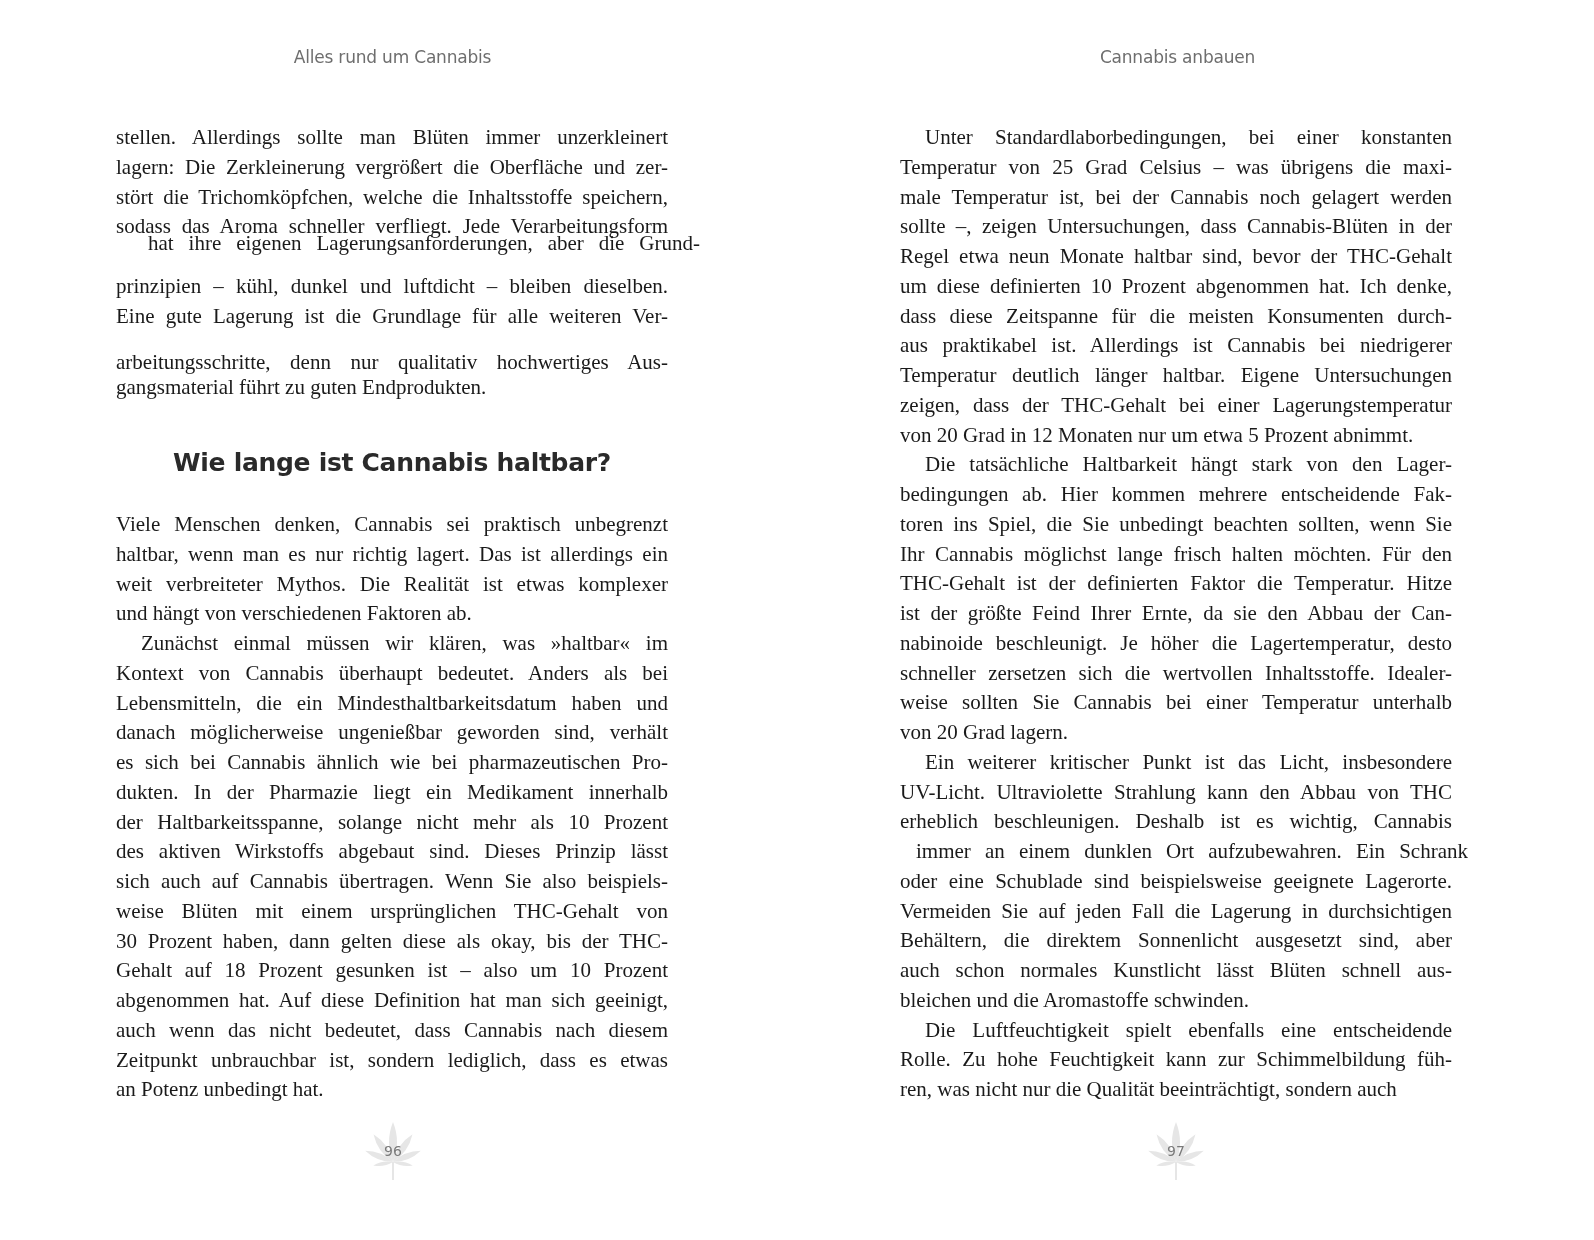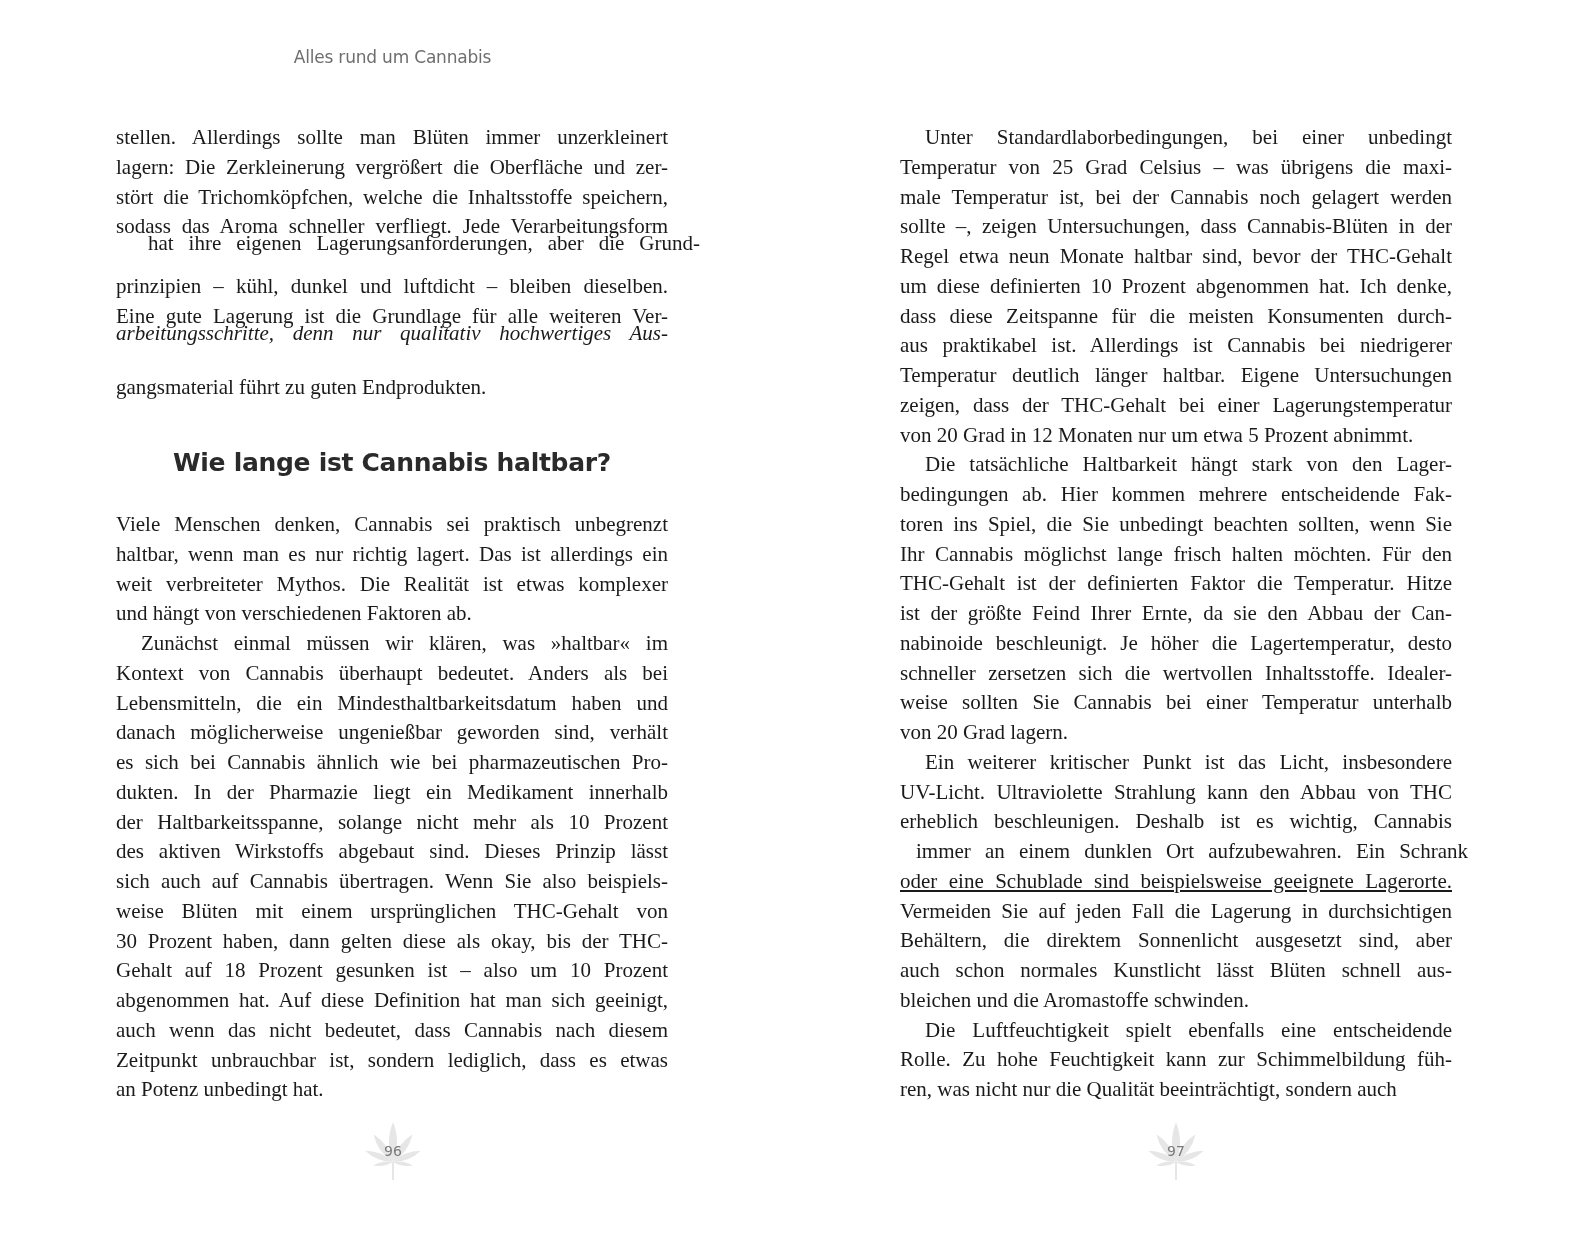--- a/index.html
+++ b/index.html
@@ -51,21 +51,21 @@
 <div class="page left">
   <div class="running-head">Alles rund um Cannabis</div>
   <div class="text-block" id="left-text">
       <div class="line" style="top: 124px;">stellen. Allerdings sollte man Blüten immer unzerkleinert</div>
       <div class="line" style="top: 153.75px;">lagern: Die Zerkleinerung vergrößert die Oberfläche und zer-</div>
       <div class="line" style="top: 183.5px;">stört die Trichomköpfchen, welche die Inhaltsstoffe speichern,</div>
       <div class="line" style="top: 213.25px;">sodass das Aroma schneller verfliegt. Jede Verarbeitungsform</div>
       <div class="line" style="top: 230px; margin-left: 32px;">hat ihre eigenen Lagerungsanforderungen, aber die Grund-</div>
       <div class="line" style="top: 272.75px;">prinzipien – kühl, dunkel und luftdicht – bleiben dieselben.</div>
       <div class="line" style="top: 302.5px;">Eine gute Lagerung ist die Grundlage für alle weiteren Ver-</div>
-      <div class="line" style="top: 320px; font-style: italic;">arbeitungsschritte, denn nur qualitativ hochwertiges Aus-</div>
+      <div class="line" style="top: 349px;">arbeitungsschritte, denn nur qualitativ hochwertiges Aus-</div>
       <div class="line last" style="top: 374px;">gangsmaterial führt zu guten Endprodukten.</div>
       <div class="heading" style="top: 448px;">Wie lange ist Cannabis haltbar?</div>
       <div class="line" style="top: 511px;">Viele Menschen denken, Cannabis sei praktisch unbegrenzt</div>
       <div class="line" style="top: 540.75px;">haltbar, wenn man es nur richtig lagert. Das ist allerdings ein</div>
       <div class="line" style="top: 570.5px;">weit verbreiteter Mythos. Die Realität ist etwas komplexer</div>
       <div class="line last" style="top: 600.25px;">und hängt von verschiedenen Faktoren ab.</div>
       <div class="line indent" style="top: 630px;">Zunächst einmal müssen wir klären, was »haltbar« im</div>
       <div class="line" style="top: 659.75px;">Kontext von Cannabis überhaupt bedeutet. Anders als bei</div>
       <div class="line" style="top: 689.5px;">Lebensmitteln, die ein Mindesthaltbarkeitsdatum haben und</div>
       <div class="line" style="top: 719.25px;">danach möglicherweise ungenießbar geworden sind, verhält</div>
@@ -91,22 +91,23 @@
         <path d="M 40 44 Q 34 29 40 14 Q 46 29 40 44 Z" fill="#e6e6e6" transform="rotate(68 40 44)"></path>
         <path d="M 40 44 Q 36 34 40 24 Q 44 34 40 44 Z" fill="#e6e6e6" transform="rotate(-100 40 44)"></path>
         <path d="M 40 44 Q 36 34 40 24 Q 44 34 40 44 Z" fill="#e6e6e6" transform="rotate(100 40 44)"></path>
         <line x1="40" y1="44" x2="40" y2="62" stroke="#e6e6e6" stroke-width="2"></line>
       </svg>
     <div class="folio-num">96</div>
   </div>
 </div>
 
 <div class="page right">
+  <div class="running-head">Cannabis anbauen</div>
   <div class="text-block" id="right-text">
-      <div class="line indent" style="top: 124px;">Unter Standardlaborbedingungen, bei einer unbedingt</div>
+      <div class="line indent" style="top: 124px;">Unter Standardlaborbedingungen, bei einer konstanten</div>
       <div class="line" style="top: 153.75px;">Temperatur von 25 Grad Celsius – was übrigens die maxi-</div>
       <div class="line" style="top: 183.5px;">male Temperatur ist, bei der Cannabis noch gelagert werden</div>
       <div class="line" style="top: 213.25px;">sollte –, zeigen Untersuchungen, dass Cannabis-Blüten in der</div>
       <div class="line" style="top: 243px;">Regel etwa neun Monate haltbar sind, bevor der THC-Gehalt</div>
       <div class="line" style="top: 272.75px;">um diese definierten 10 Prozent abgenommen hat. Ich denke,</div>
       <div class="line" style="top: 302.5px;">dass diese Zeitspanne für die meisten Konsumenten durch-</div>
       <div class="line" style="top: 332.25px;">aus praktikabel ist. Allerdings ist Cannabis bei niedrigerer</div>
       <div class="line" style="top: 362px;">Temperatur deutlich länger haltbar. Eigene Untersuchungen</div>
       <div class="line" style="top: 391.75px;">zeigen, dass der THC-Gehalt bei einer Lagerungstemperatur</div>
       <div class="line last" style="top: 421.5px;">von 20 Grad in 12 Monaten nur um etwa 5 Prozent abnimmt.</div>
@@ -117,21 +118,21 @@
       <div class="line" style="top: 570.25px;">THC-Gehalt ist der definierten Faktor die Temperatur. Hitze</div>
       <div class="line" style="top: 600px;">ist der größte Feind Ihrer Ernte, da sie den Abbau der Can-</div>
       <div class="line" style="top: 629.75px;">nabinoide beschleunigt. Je höher die Lagertemperatur, desto</div>
       <div class="line" style="top: 659.5px;">schneller zersetzen sich die wertvollen Inhaltsstoffe. Idealer-</div>
       <div class="line" style="top: 689.25px;">weise sollten Sie Cannabis bei einer Temperatur unterhalb</div>
       <div class="line last" style="top: 719px;">von 20 Grad lagern.</div>
       <div class="line indent" style="top: 748.75px;">Ein weiterer kritischer Punkt ist das Licht, insbesondere</div>
       <div class="line" style="top: 778.5px;">UV-Licht. Ultraviolette Strahlung kann den Abbau von THC</div>
       <div class="line" style="top: 808.25px;">erheblich beschleunigen. Deshalb ist es wichtig, Cannabis</div>
       <div class="line" style="top: 838px; margin-left: 16px;">immer an einem dunklen Ort aufzubewahren. Ein Schrank</div>
-      <div class="line" style="top: 867.75px; text-decoration: underline;">oder eine Schublade sind beispielsweise geeignete Lagerorte.</div>
+      <div class="line" style="top: 867.75px;">oder eine Schublade sind beispielsweise geeignete Lagerorte.</div>
       <div class="line" style="top: 897.5px;">Vermeiden Sie auf jeden Fall die Lagerung in durchsichtigen</div>
       <div class="line" style="top: 927.25px;">Behältern, die direktem Sonnenlicht ausgesetzt sind, aber</div>
       <div class="line" style="top: 957px;">auch schon normales Kunstlicht lässt Blüten schnell aus-</div>
       <div class="line last" style="top: 986.75px;">bleichen und die Aromastoffe schwinden.</div>
       <div class="line indent" style="top: 1016.5px;">Die Luftfeuchtigkeit spielt ebenfalls eine entscheidende</div>
       <div class="line" style="top: 1046.25px;">Rolle. Zu hohe Feuchtigkeit kann zur Schimmelbildung füh-</div>
       <div class="line last" style="top: 1076px;">ren, was nicht nur die Qualität beeinträchtigt, sondern auch</div>
     </div>
   <div class="folio">
     <svg class="leaf" width="80" height="64" viewBox="0 0 80 64">

